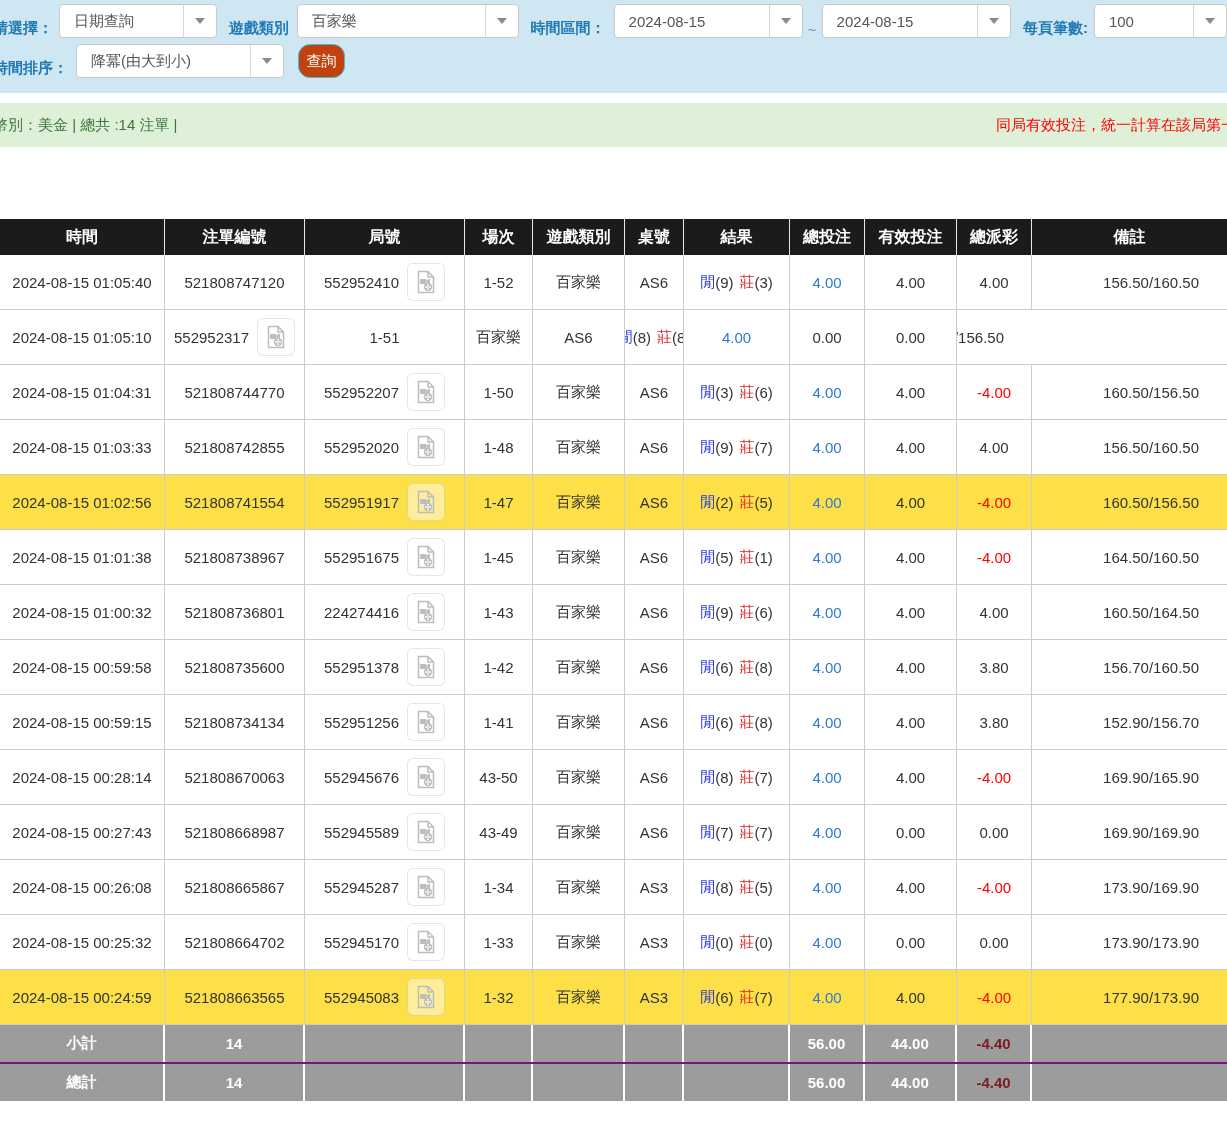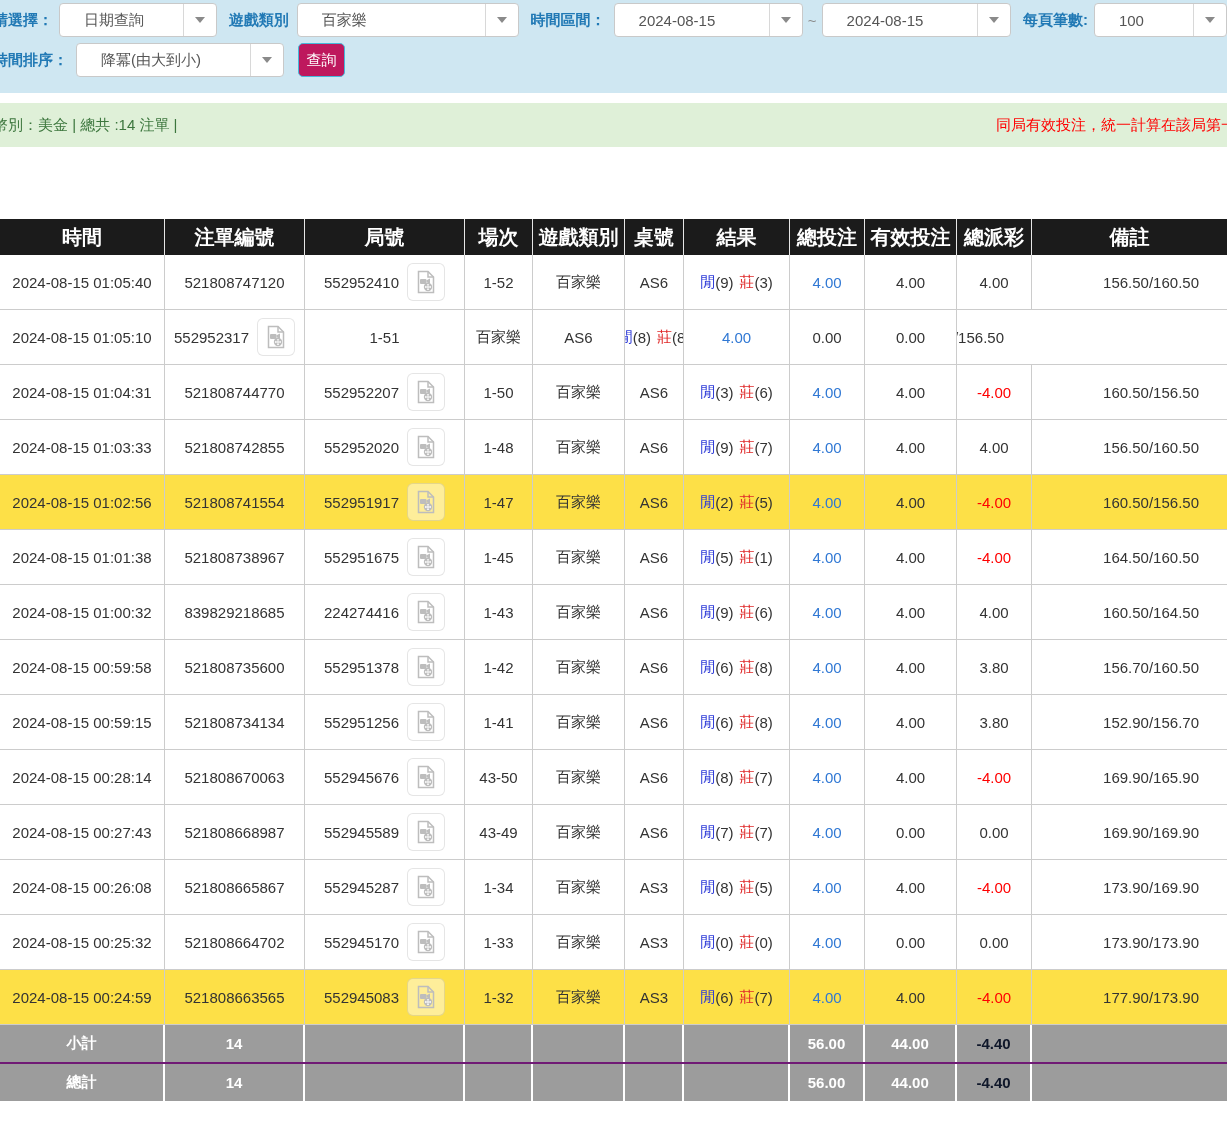--- a/index.html
+++ b/index.html
@@ -2,47 +2,47 @@
 <html><head>
 <meta charset="utf-8">
 <style>
   html,body{margin:0;padding:0}
   body{
     width:1227px;height:1128px;overflow:hidden;background:#fff;
     font-family:"Liberation Sans","DejaVu Sans",sans-serif;
   }
   
   .toolbar{background:#cfe7f2;height:93px;box-sizing:border-box;padding-top:2px}
-  .t-row{display:flex;align-items:center;height:36px}
+  .t-row{display:flex;align-items:flex-end;height:36px}
   .t-row2{margin-top:4px}
   .lbl{color:#2179b5;font-weight:bold;font-size:15px;white-space:nowrap}
   .lbl.cut{margin-left:-7px}
   .ctl{display:inline-flex;align-items:stretch;background:#fff;border:1px solid #c9c9c9;
        border-radius:4px;height:34px;box-sizing:border-box;cursor:pointer}
-  .ctl .val{flex:1;display:flex;align-items:center;padding:0 24px;font-size:15px;color:#555;white-space:nowrap;overflow:hidden}
+  .ctl .val{flex:1;display:flex;align-items:center;padding:0 14px;font-size:15px;color:#555;white-space:nowrap;overflow:hidden}
   .ctl .arw{width:32px;border-left:1px solid #d8d8d8;display:flex;align-items:center;justify-content:center}
   .caret{width:0;height:0;border-left:5px solid transparent;border-right:5px solid transparent;border-top:6px solid #8a8a8a}
   .w-select1{width:160px;margin-left:6px}
   .w-select2{width:225px;margin-left:8px}
   .w-date{width:192px;margin-left:8px}
   .w-size{width:135px;margin-left:6px}
   .w-sort{width:208px;margin-left:8px}
   .ml10{margin-left:12px}
   .tilde{color:#8a8a8a;font-size:15px;margin:0 5px}
-  .btn-query{margin-left:14px;width:47px;height:34px;background:#be185d;border:1px solid #46b8da;
-             border-radius:5px;color:#fff;font-size:15px;cursor:pointer;padding:0}
+  .btn-query{margin-left:14px;width:47px;height:34px;background:#c2410c;border:1px solid #46b8da;
+             border-radius:12px;color:#fff;font-size:15px;cursor:pointer;padding:0}
   
   .info{position:relative;margin-top:10px;height:44px;background:#dff0d8;overflow:hidden}
   .info .sum{position:absolute;left:-7px;top:0;line-height:44px;font-size:15px;color:#3c763d;white-space:nowrap}
   .info .notice{position:absolute;right:-24px;top:0;line-height:44px;font-size:15px;color:#ff0000;white-space:nowrap}
   
   .rtable{margin-top:72px}
   .tr{display:grid;grid-template-columns:165px 140px 160px 68px 92px 59px 106px 75px 92px 75px 195px}
   .thead{background:#1b1b1b;height:36px}
-  .th{display:flex;align-items:center;justify-content:center;color:#fff;font-weight:bold;font-size:20px;
+  .th{display:flex;align-items:center;justify-content:center;color:#fff;font-weight:bold;font-size:16px;
       border-right:1px solid #e6e6e6}
   .th:last-child{border-right:none}
   .body-row{height:54px;border-bottom:1px solid #ccc;background:#fff}
   .body-row.hl{background:#fde047}
   .td{display:flex;align-items:center;justify-content:center;font-size:15px;color:#333;
       border-right:1px solid #ccc;overflow:hidden}
   .td:last-child{border-right:none}
   .td.note{justify-content:flex-end;padding-right:28px;box-sizing:border-box}
   .link{color:#3078d4;text-decoration:none;cursor:pointer}
   .res-p{color:#2e3bd8}
@@ -51,21 +51,21 @@
   .neg{color:#ff0000}
   .video-btn{width:38px;height:38px;border:1px solid rgba(0,0,0,0.10);border-radius:6px;
              background:rgba(255,255,255,0.45);display:inline-flex;align-items:center;justify-content:center;
              margin-left:8px;cursor:pointer;padding:0;flex:0 0 auto}
   
   .tfoot-row{height:37px;background:#9c9c9c}
   .tfoot-row.first{border-bottom:2px solid #701a75}
   .tf{display:flex;align-items:center;justify-content:center;color:#fff;font-weight:bold;font-size:15px;
       border-right:2px solid #fff}
   .tf:last-child{border-right:none}
-  .tf.neg{color:#0f172a}
+  .tf.neg{color:#7f1d1d}
 </style>
 </head>
 <body>
 
 <div class="toolbar">
   <div class="t-row">
     <span class="lbl cut">請選擇：</span>
     <div class="ctl w-select1">
       <span class="val">日期查詢</span>
       <span class="arw">
@@ -344,21 +344,21 @@
     </div>
     <div class="td">
       <a class="link">4.00</a>
     </div>
     <div class="td">4.00</div>
     <div class="td auto-neg neg">-4.00</div>
     <div class="td note">164.50/160.50</div>
   </div>
       <div class="tr body-row">
     <div class="td">2024-08-15 01:00:32</div>
-    <div class="td">839829218685</div>
+    <div class="td">521808736801</div>
     <div class="td">
       <span>224274416</span>
       <button class="video-btn">
         <svg width="24" height="24" viewBox="0 0 24 24">
           <path d="M4.5 1.5 H14 L19.5 7 V22.5 H4.5 Z" stroke="#bdbdbd" stroke-width="1.5" fill="none"></path>
           <path d="M14 1.5 V7 H19.5" stroke="#bdbdbd" stroke-width="1.5" fill="none"></path>
           <rect x="6" y="9" width="6.5" height="5" rx="1" fill="#bdbdbd"></rect>
           <path d="M12.5 10.2 L16 8.6 V13.8 L12.5 12.2 Z" fill="#bdbdbd"></path>
           <circle cx="14" cy="17" r="4.2" fill="#bdbdbd"></circle>
           <circle cx="14" cy="17" r="0.9" fill="#ffffff"></circle>

